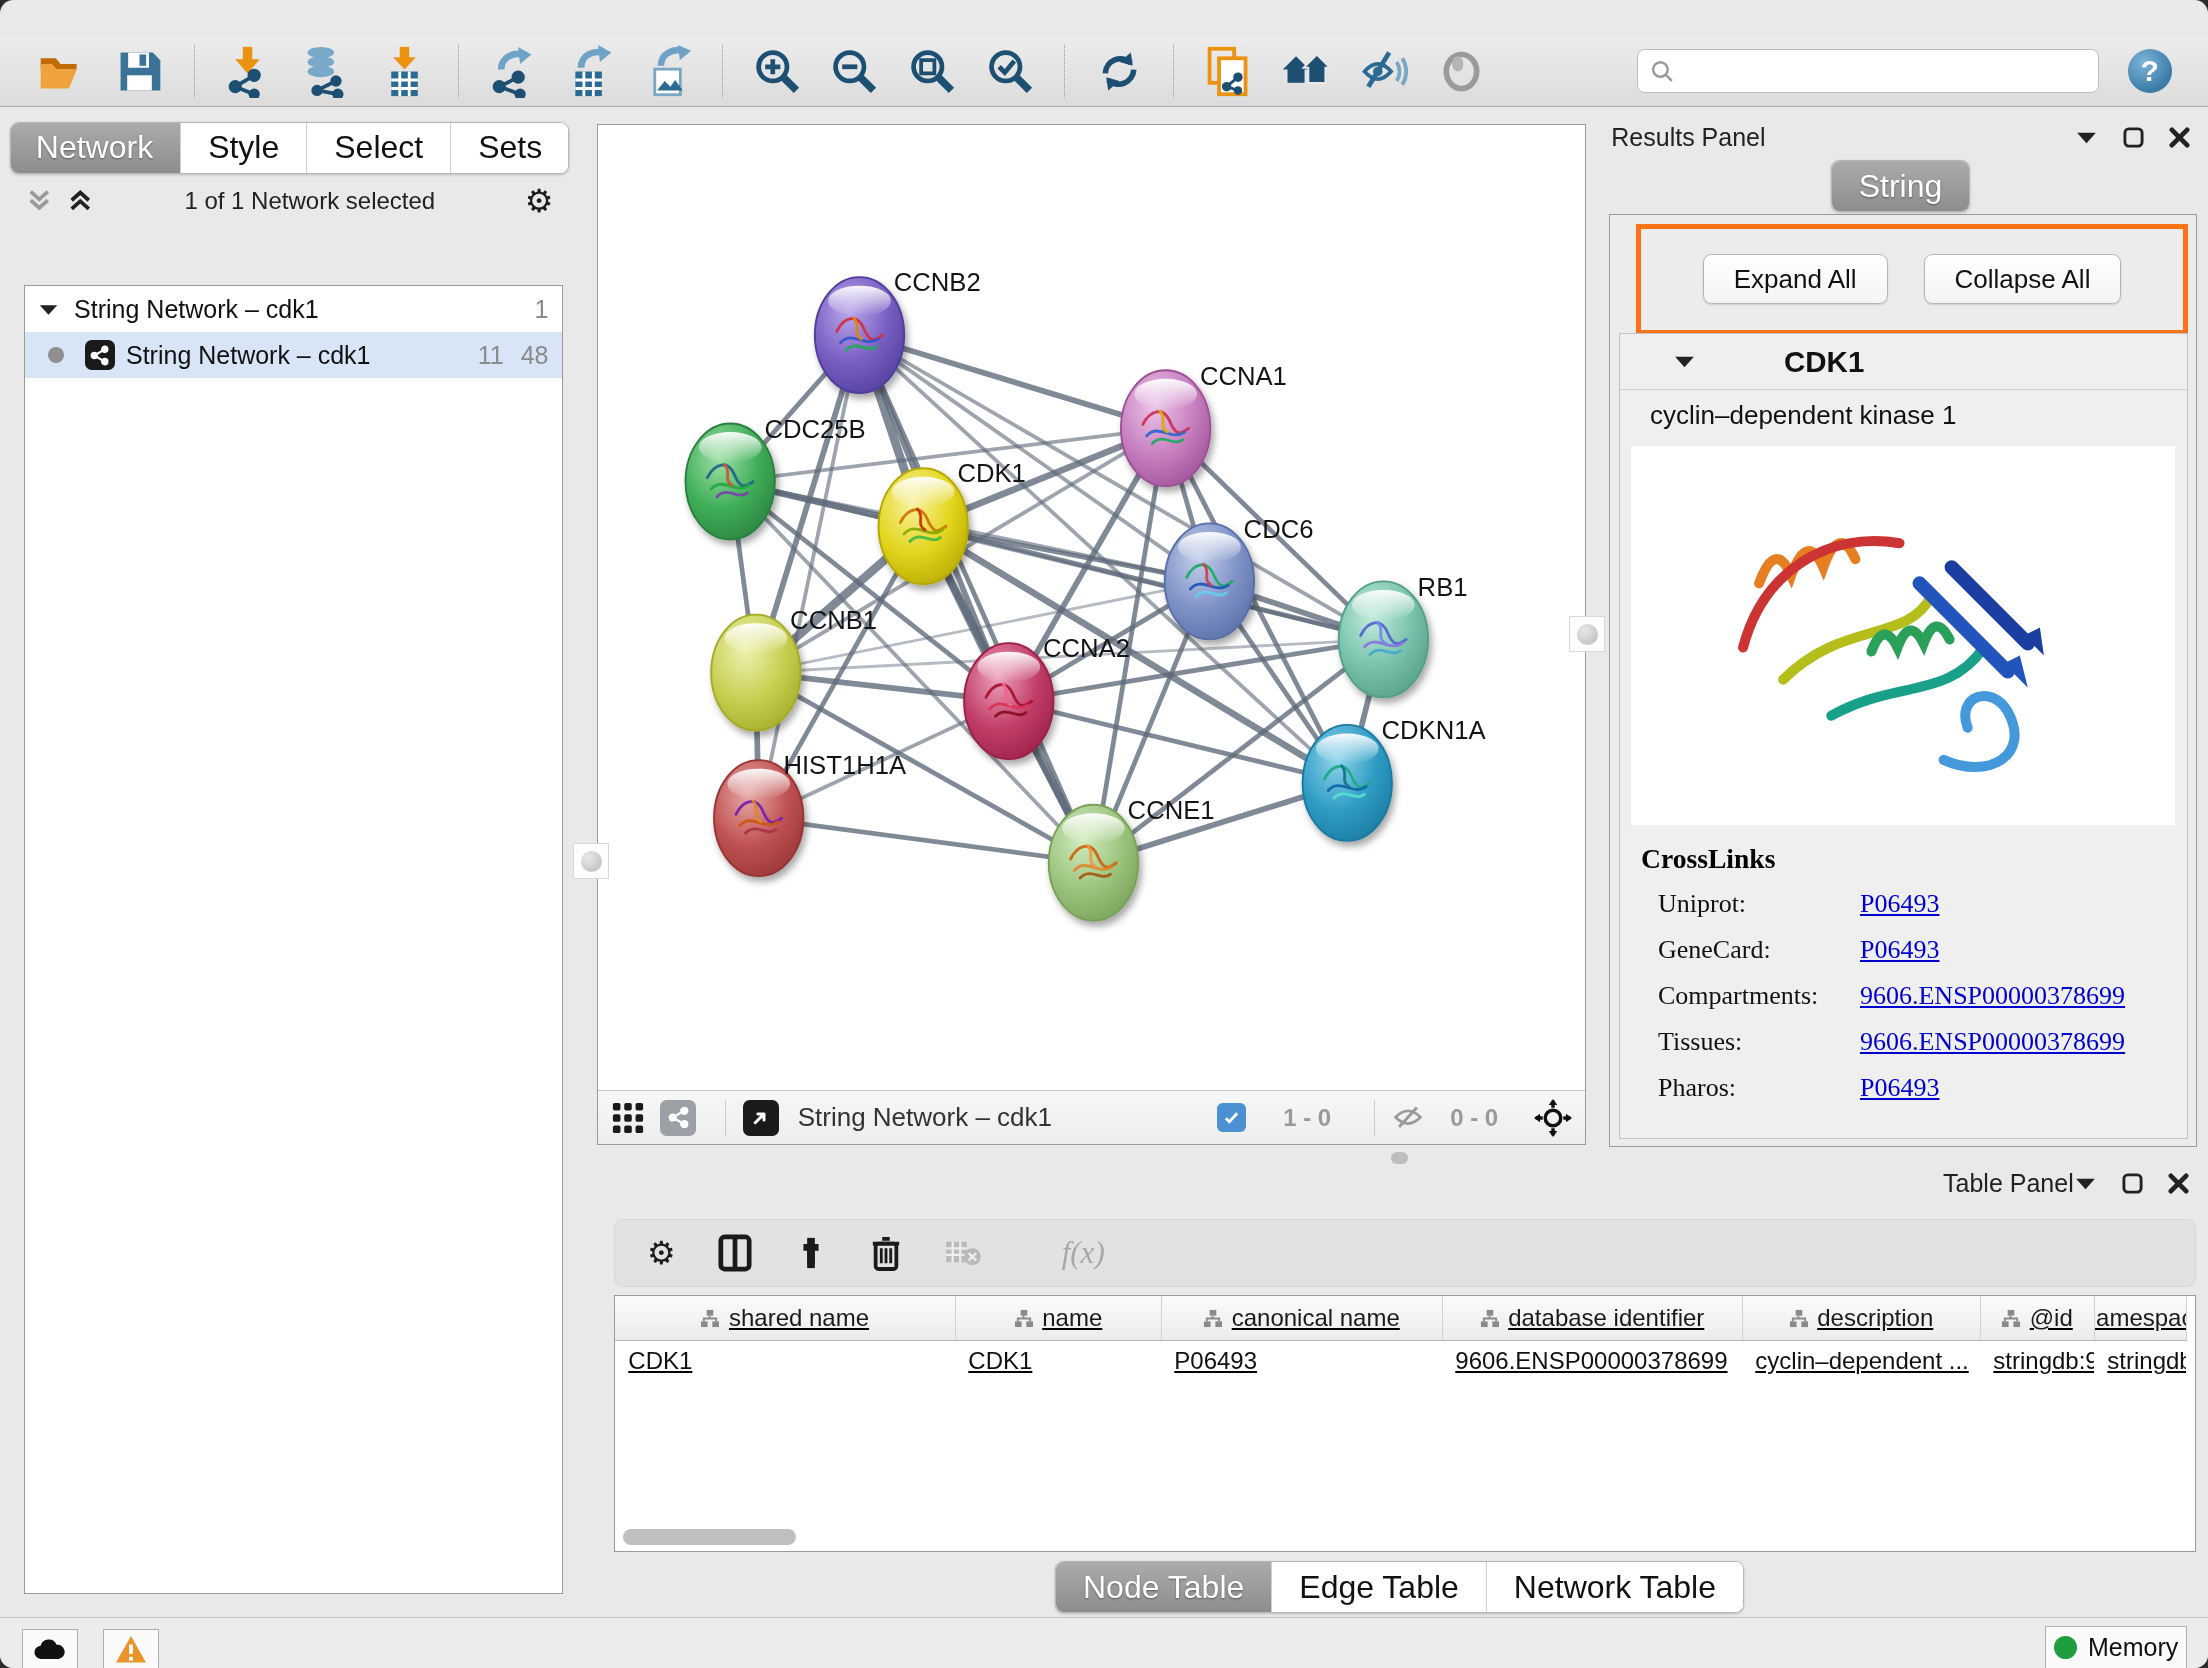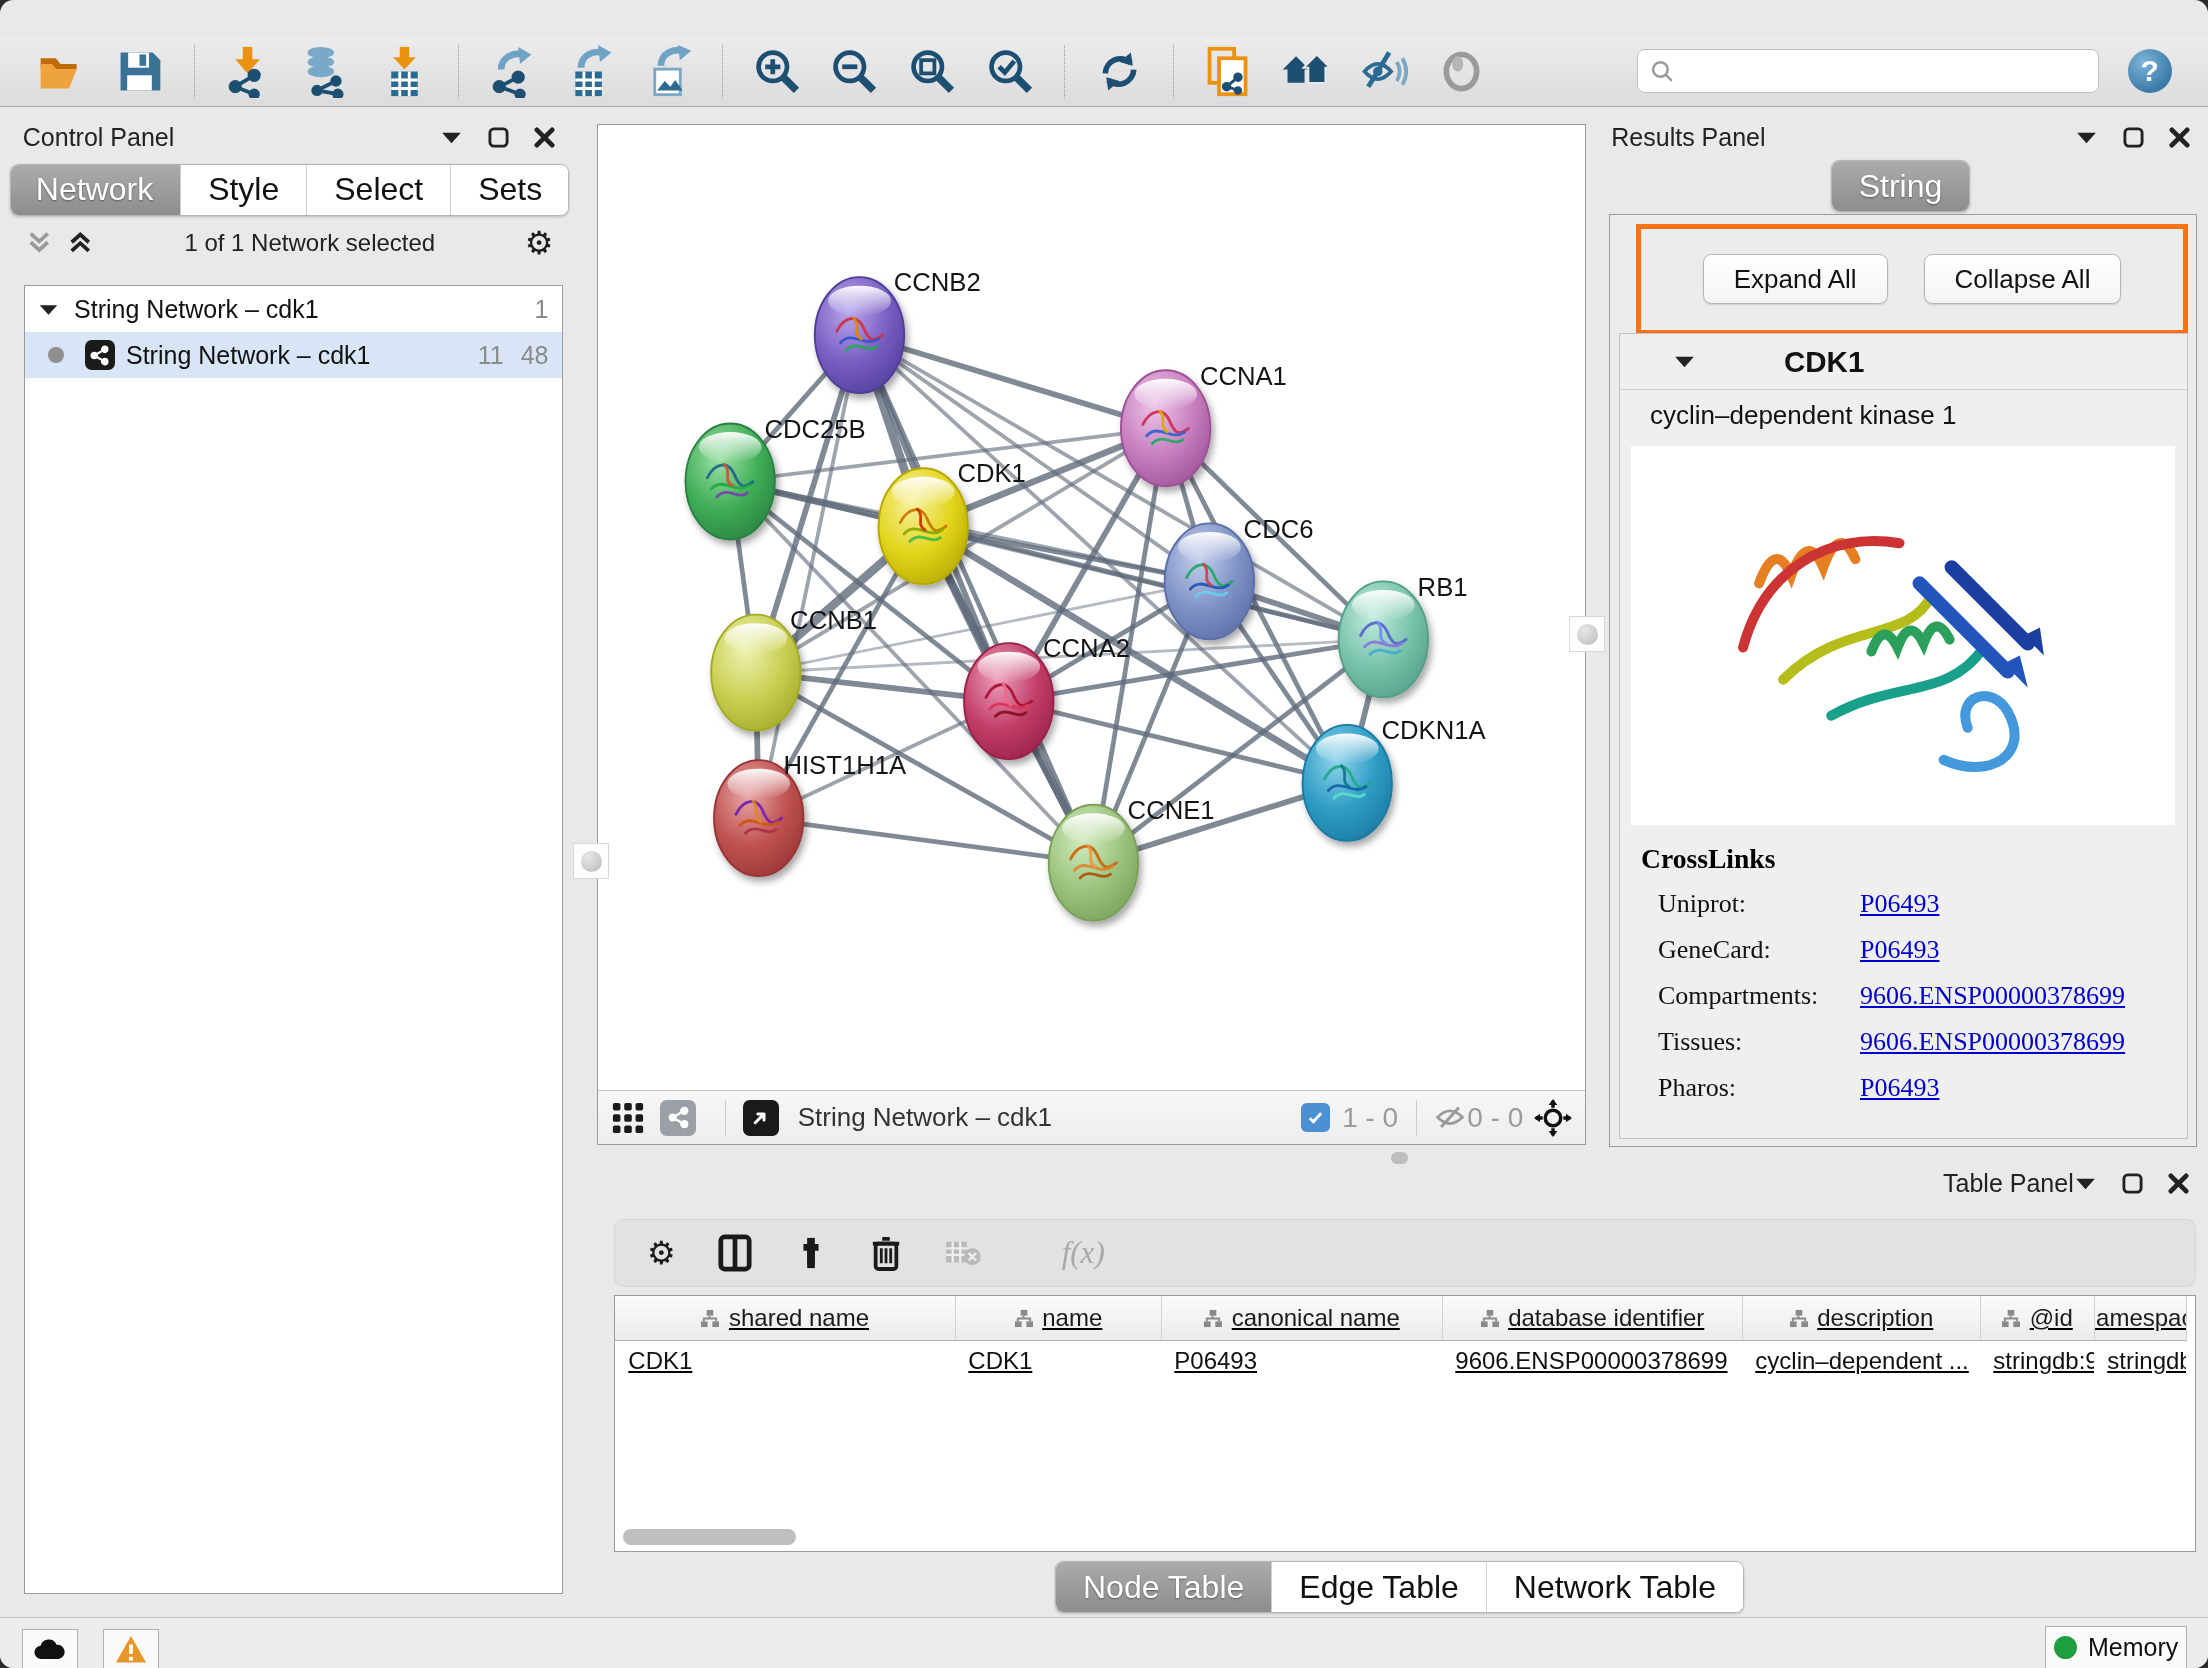--- a/index.html
+++ b/index.html
@@ -33,21 +33,21 @@
   .treebox{position:absolute;left:14.3px;top:169px;right:5.7px;bottom:3.8px;background:#fff;border:1px solid #9a9a9a;}
   .trow{display:flex;align-items:center;height:46px;font-size:25px;color:#111;padding:0 13.3px;}
   .trow.sel{background:#d7e5f7;}
   .tnum{color:#8a8a8a;margin-left:17px;}
   .sharebadge{width:30px;height:30px;border-radius:6.7px;display:inline-flex;align-items:center;justify-content:center;margin-right:11.4px;}
   
   .canvas-col{position:absolute;left:597px;top:124px;width:989px;height:1021px;background:#fff;border:1px solid #9a9a9a;box-sizing:border-box;}
   .netbar{position:absolute;left:0;bottom:0;width:100%;height:54px;background:linear-gradient(#f7f7f7,#ededed);border-top:1px solid #c4c4c4;display:flex;align-items:center;padding:0 13.3px;box-sizing:border-box;}
   .netbar .nsep{width:0;height:36px;border-left:1px solid #cccccc;margin:0 17px;}
   .netname{font-size:26px;color:#333;margin-left:7.6px;flex:1;}
-  .cnt{font-size:28px;color:#9a9a9a;margin:0 1px;}
+  .cnt{font-size:24px;color:#9a9a9a;margin:0 26px;font-weight:bold;}
   
   .results-panel{position:absolute;left:1598px;top:116px;width:605px;height:1031px;}
   .rp-outer{position:absolute;left:11.4px;top:98px;right:5.7px;bottom:0;border:1px solid #9a9a9a;background:#ececec;}
   .rp-btnbox{position:absolute;left:26px;top:8.6px;right:8.6px;height:101px;border:5px solid #f97316;display:flex;align-items:center;justify-content:center;gap:36px;}
   .rp-section{position:absolute;left:8.6px;top:118px;right:8.6px;bottom:6.7px;border:1px solid #c2c2c2;background:#efefef;}
   .rp-sechead{height:55px;display:flex;align-items:center;border-bottom:1px solid #cfcfcf;}
   .rp-sechead .stitle{font-size:29.5px;font-weight:bold;color:#111;margin-left:88px;}
   .rp-desc{font-size:26px;color:#111;padding:9.5px 0 11.4px 30px;}
   .rp-img{margin:3.8px 11.4px;background:#fff;height:379px;display:flex;align-items:center;justify-content:center;}
   .xl{font-family:"Liberation Serif",serif;padding:15px 0 0 38px;}
@@ -215,34 +215,20 @@
       <svg width="25" height="25" viewBox="0 0 24 24">
           <circle cx="10" cy="10" r="7" stroke="#9a9a9a" stroke-width="2.4" fill="none"></circle>
           <path d="M15 15l6 6" stroke="#9a9a9a" stroke-width="2.4"></path>
         </svg>
       <input type="text" placeholder="" style="">
     </div>
     <div class="helpbtn">?</div>
   </div>
 
   <div class="control-panel">
-    <div class="cp-head">
-      <span class="ptitle">Control Panel</span>
-      <span class="winbtns">
-        <svg width="23" height="15" viewBox="0 0 24 16">
-            <path d="M2 3h20L12 14z" fill="#222"></path>
-          </svg>
-        <svg width="21" height="21" viewBox="0 0 22 22">
-            <rect x="2" y="2" width="18" height="18" rx="4" fill="none" stroke="#222" stroke-width="3"></rect>
-          </svg>
-        <svg width="21" height="21" viewBox="0 0 22 22">
-            <path d="M3 3l16 16M19 3L3 19" stroke="#222" stroke-width="5" stroke-linecap="round"></path>
-          </svg>
-      </span>
-    </div>
     <div class="cp-tabs seg">
       <span class="sg sel">Network</span>
       <span class="sg">Style</span>
       <span class="sg">Select</span>
       <span class="sg">Sets</span>
     </div>
     <div class="cp-status">
       <svg width="28.5" height="28.5" viewBox="0 0 30 30">
           <path d="M6 6l9 8 9-8M6 15l9 8 9-8" stroke="#9a9a9a" stroke-width="4" fill="none"></path>
         </svg>

